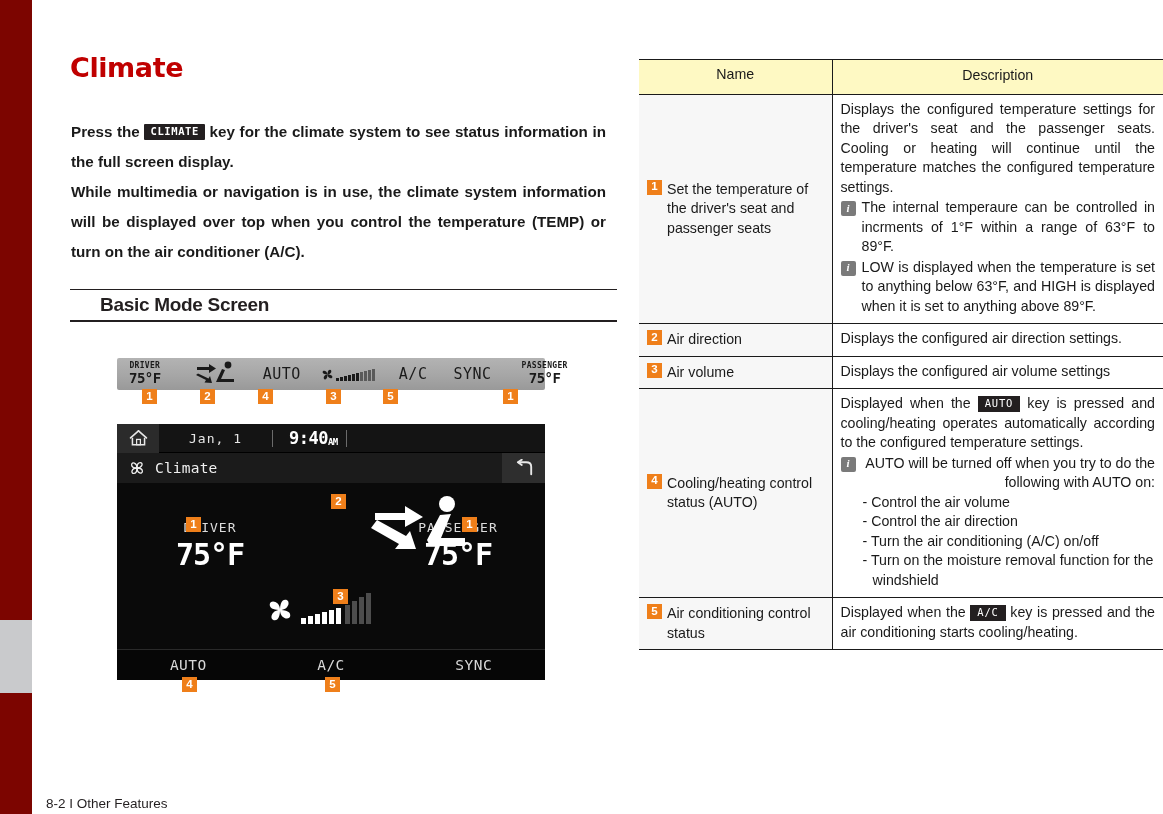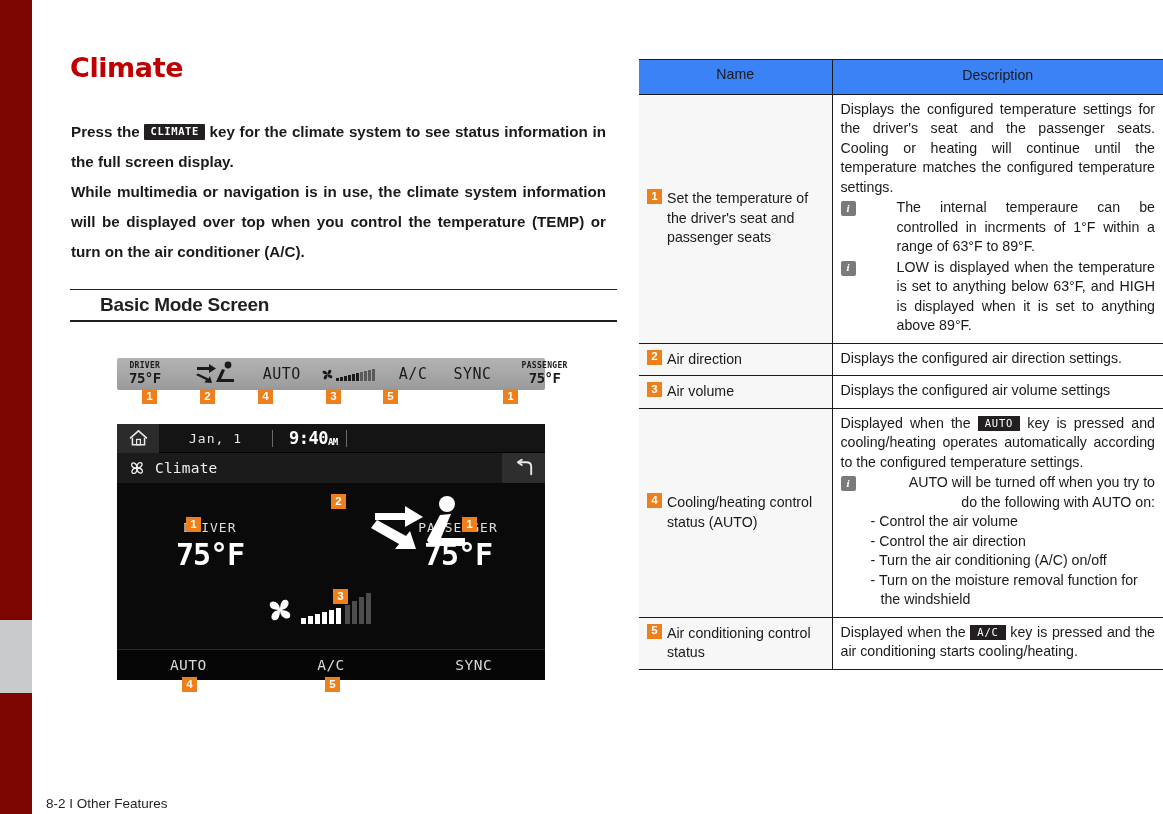--- a/index.html
+++ b/index.html
@@ -154,38 +154,38 @@
     border-collapse:collapse; font-size:14.2px; color:#1a1a1a;
   }
   .tbl th, .tbl td {
     border-top:1.4px solid #1a1a1a; border-bottom:1.4px solid #1a1a1a;
     vertical-align:top; padding:5px 8px 7px 8px;
   }
   .tbl th { border-top:1.6px solid #1a1a1a; }
   .tbl .c-name {
     width:193px; background:#f7f7f7; border-right:1.4px solid #1a1a1a;
   }
-  .tbl th.c-name, .tbl th.c-desc { background:#3b82f6; text-align:center; font-weight:normal; padding:6px 0 8px 0; }
+  .tbl th.c-name, .tbl th.c-desc { background:#fef9c3; text-align:center; font-weight:normal; padding:6px 0 8px 0; }
   .tbl .c-desc { background:#fff; text-align:justify; line-height:19.5px; }
   .tbl td.c-name { line-height:19.5px; }
   .nm { display:flex; gap:5px; }
   .nm-txt { flex:1; }
   .mid { vertical-align:middle !important; }
   .tbl td.c-name.mid { padding-top:0; padding-bottom:0; }
 
   .infoline { display:flex; gap:6px; margin-top:1px; }
   .info-ic {
     flex:0 0 auto; width:15px; height:15px; background:#7a7a7a; color:#fff;
     border-radius:2px; font-style:italic; font-weight:bold; font-size:11px;
     display:inline-flex; align-items:center; justify-content:center;
     font-family:"Liberation Serif", serif; margin-top:3px;
   }
-  .info-tx { flex:1; text-align:justify;margin-left:35px; }
+  .info-tx { flex:1; text-align:justify; }
   .dashlist { margin-top:0; padding-left:22px; }
-  .dashlist div { text-align:left; text-indent:-10px; padding-left:10px;margin-left:8px; }
+  .dashlist div { text-align:left; text-indent:-10px; padding-left:10px; }
   .kc-in {
     display:inline-block; background:#231f20; color:#fff;
     font-family:"DejaVu Sans Mono", monospace; font-size:10.5px;
     letter-spacing:0.8px; padding:2px 7px 3px 7px; vertical-align:1px; line-height:1;
   }
 
   
   .footer {
     position:absolute; left:46px; top:796px;
     font-size:13.5px; color:#231f20;

